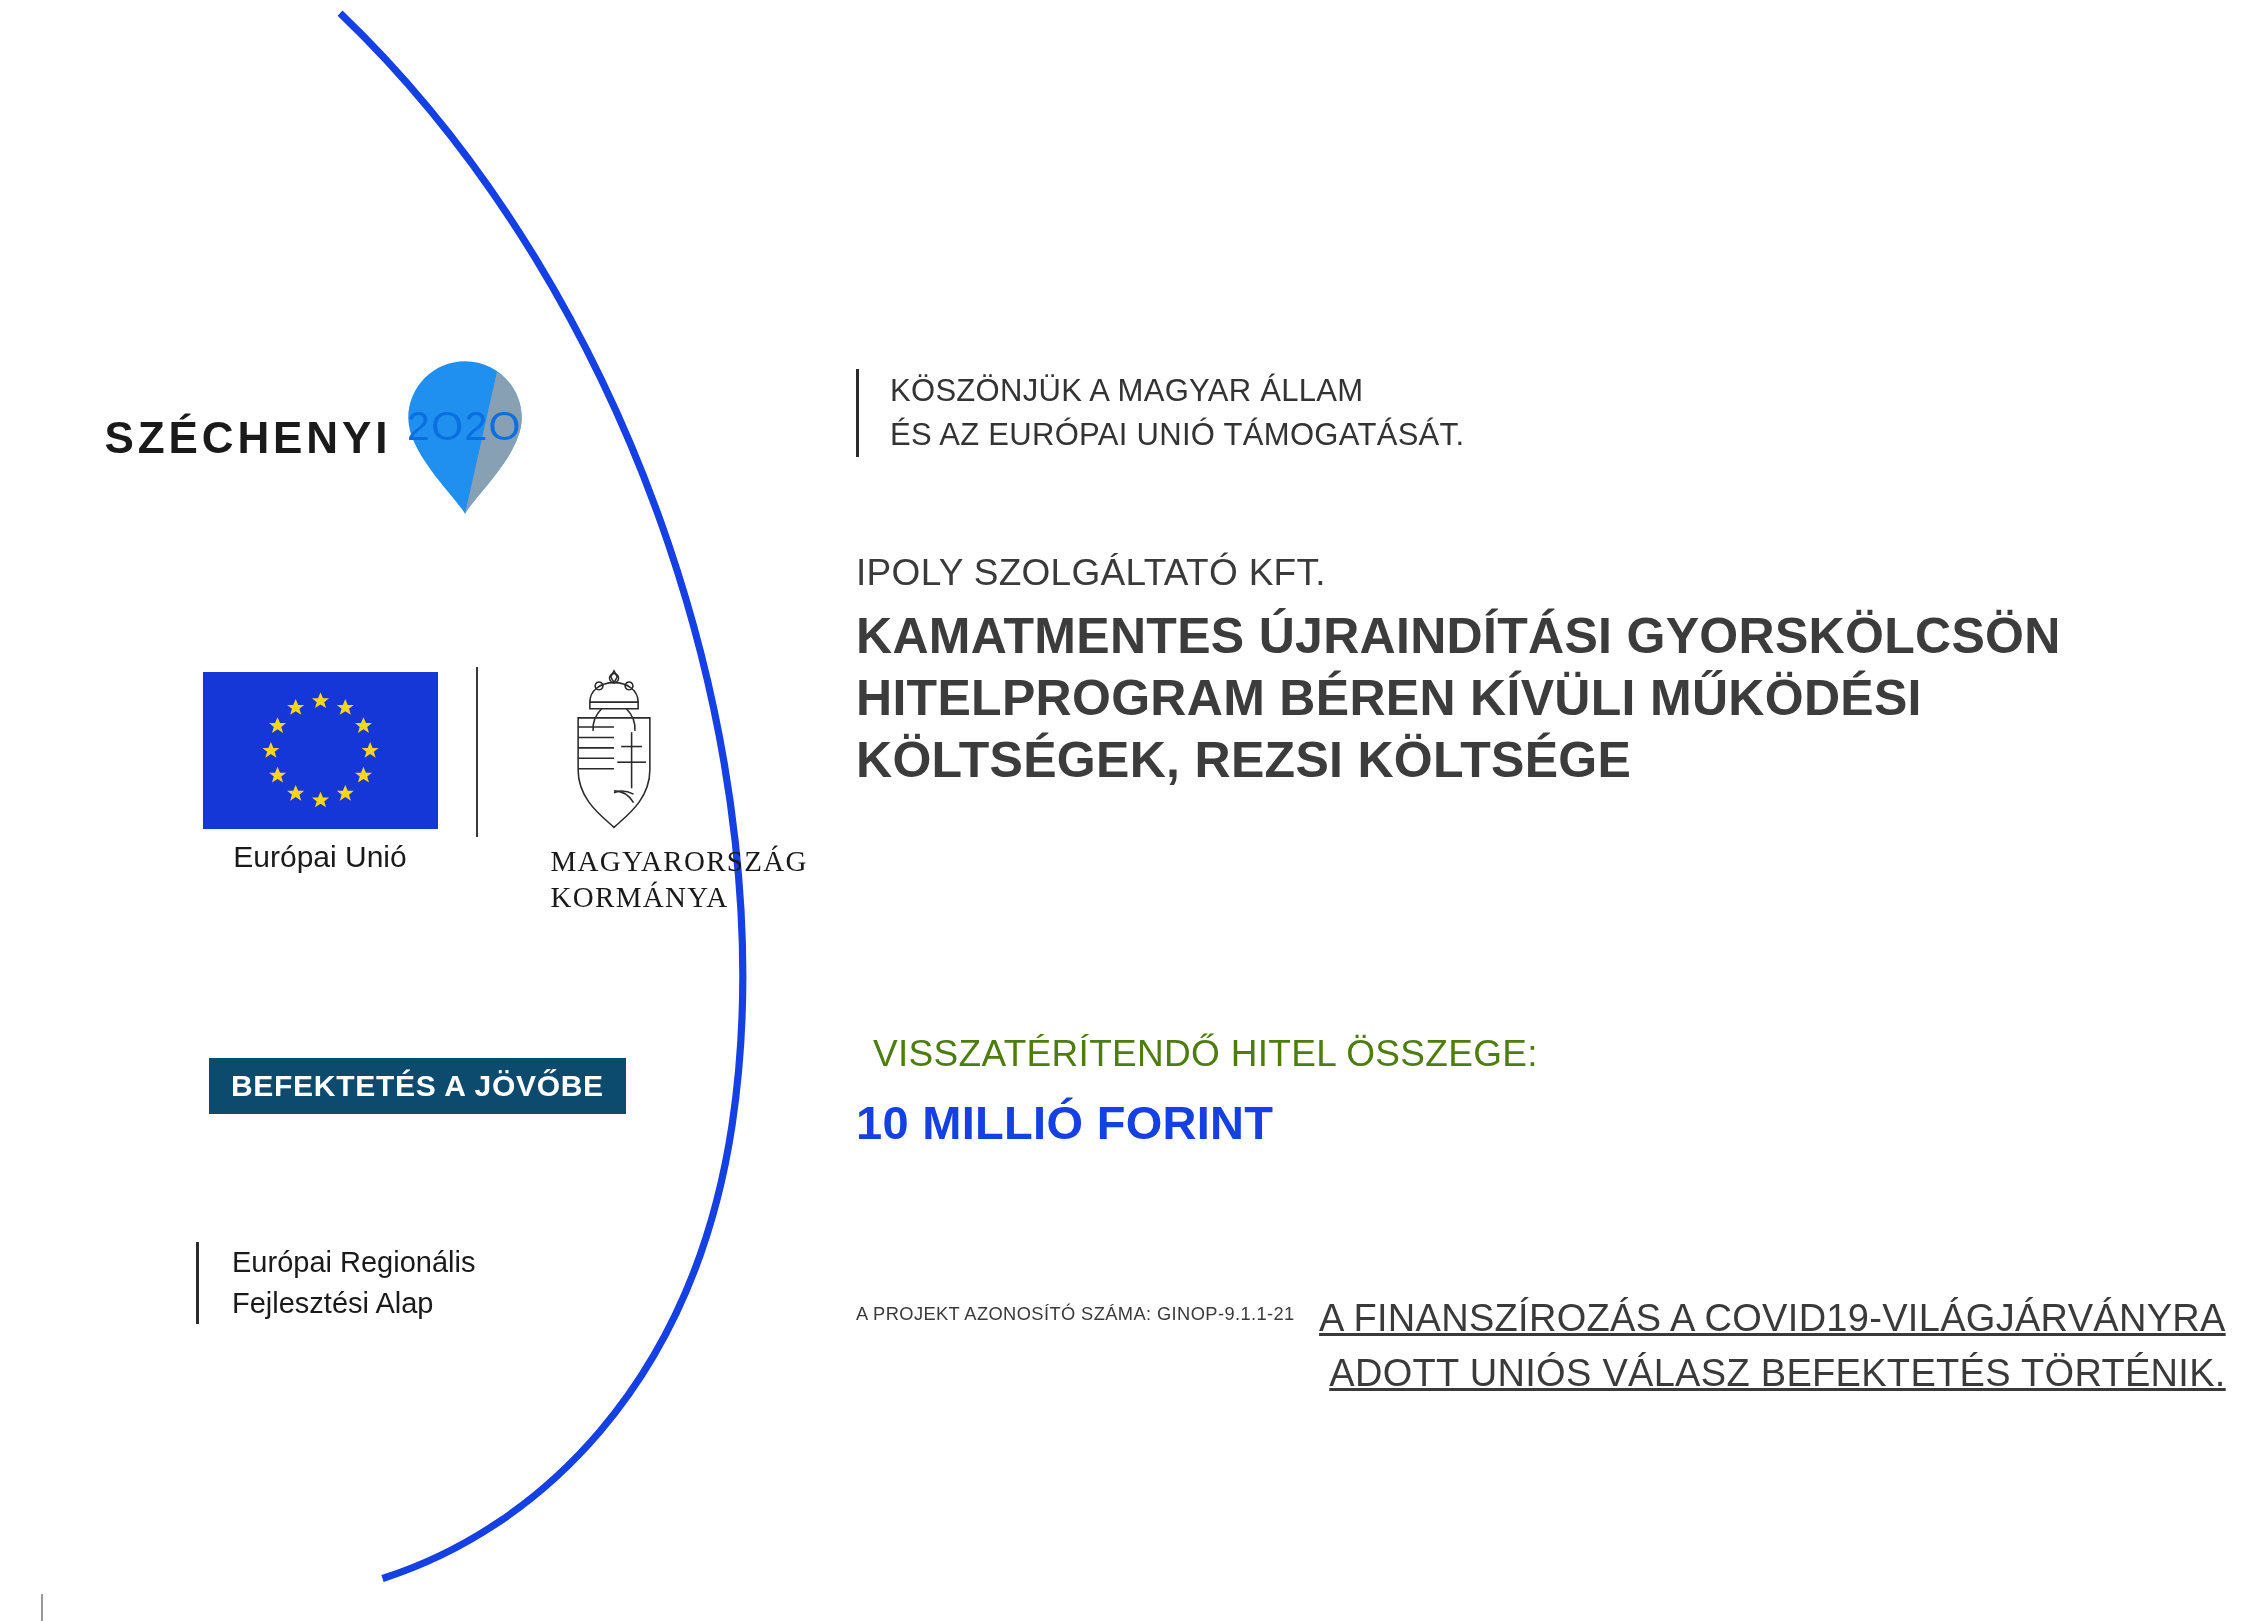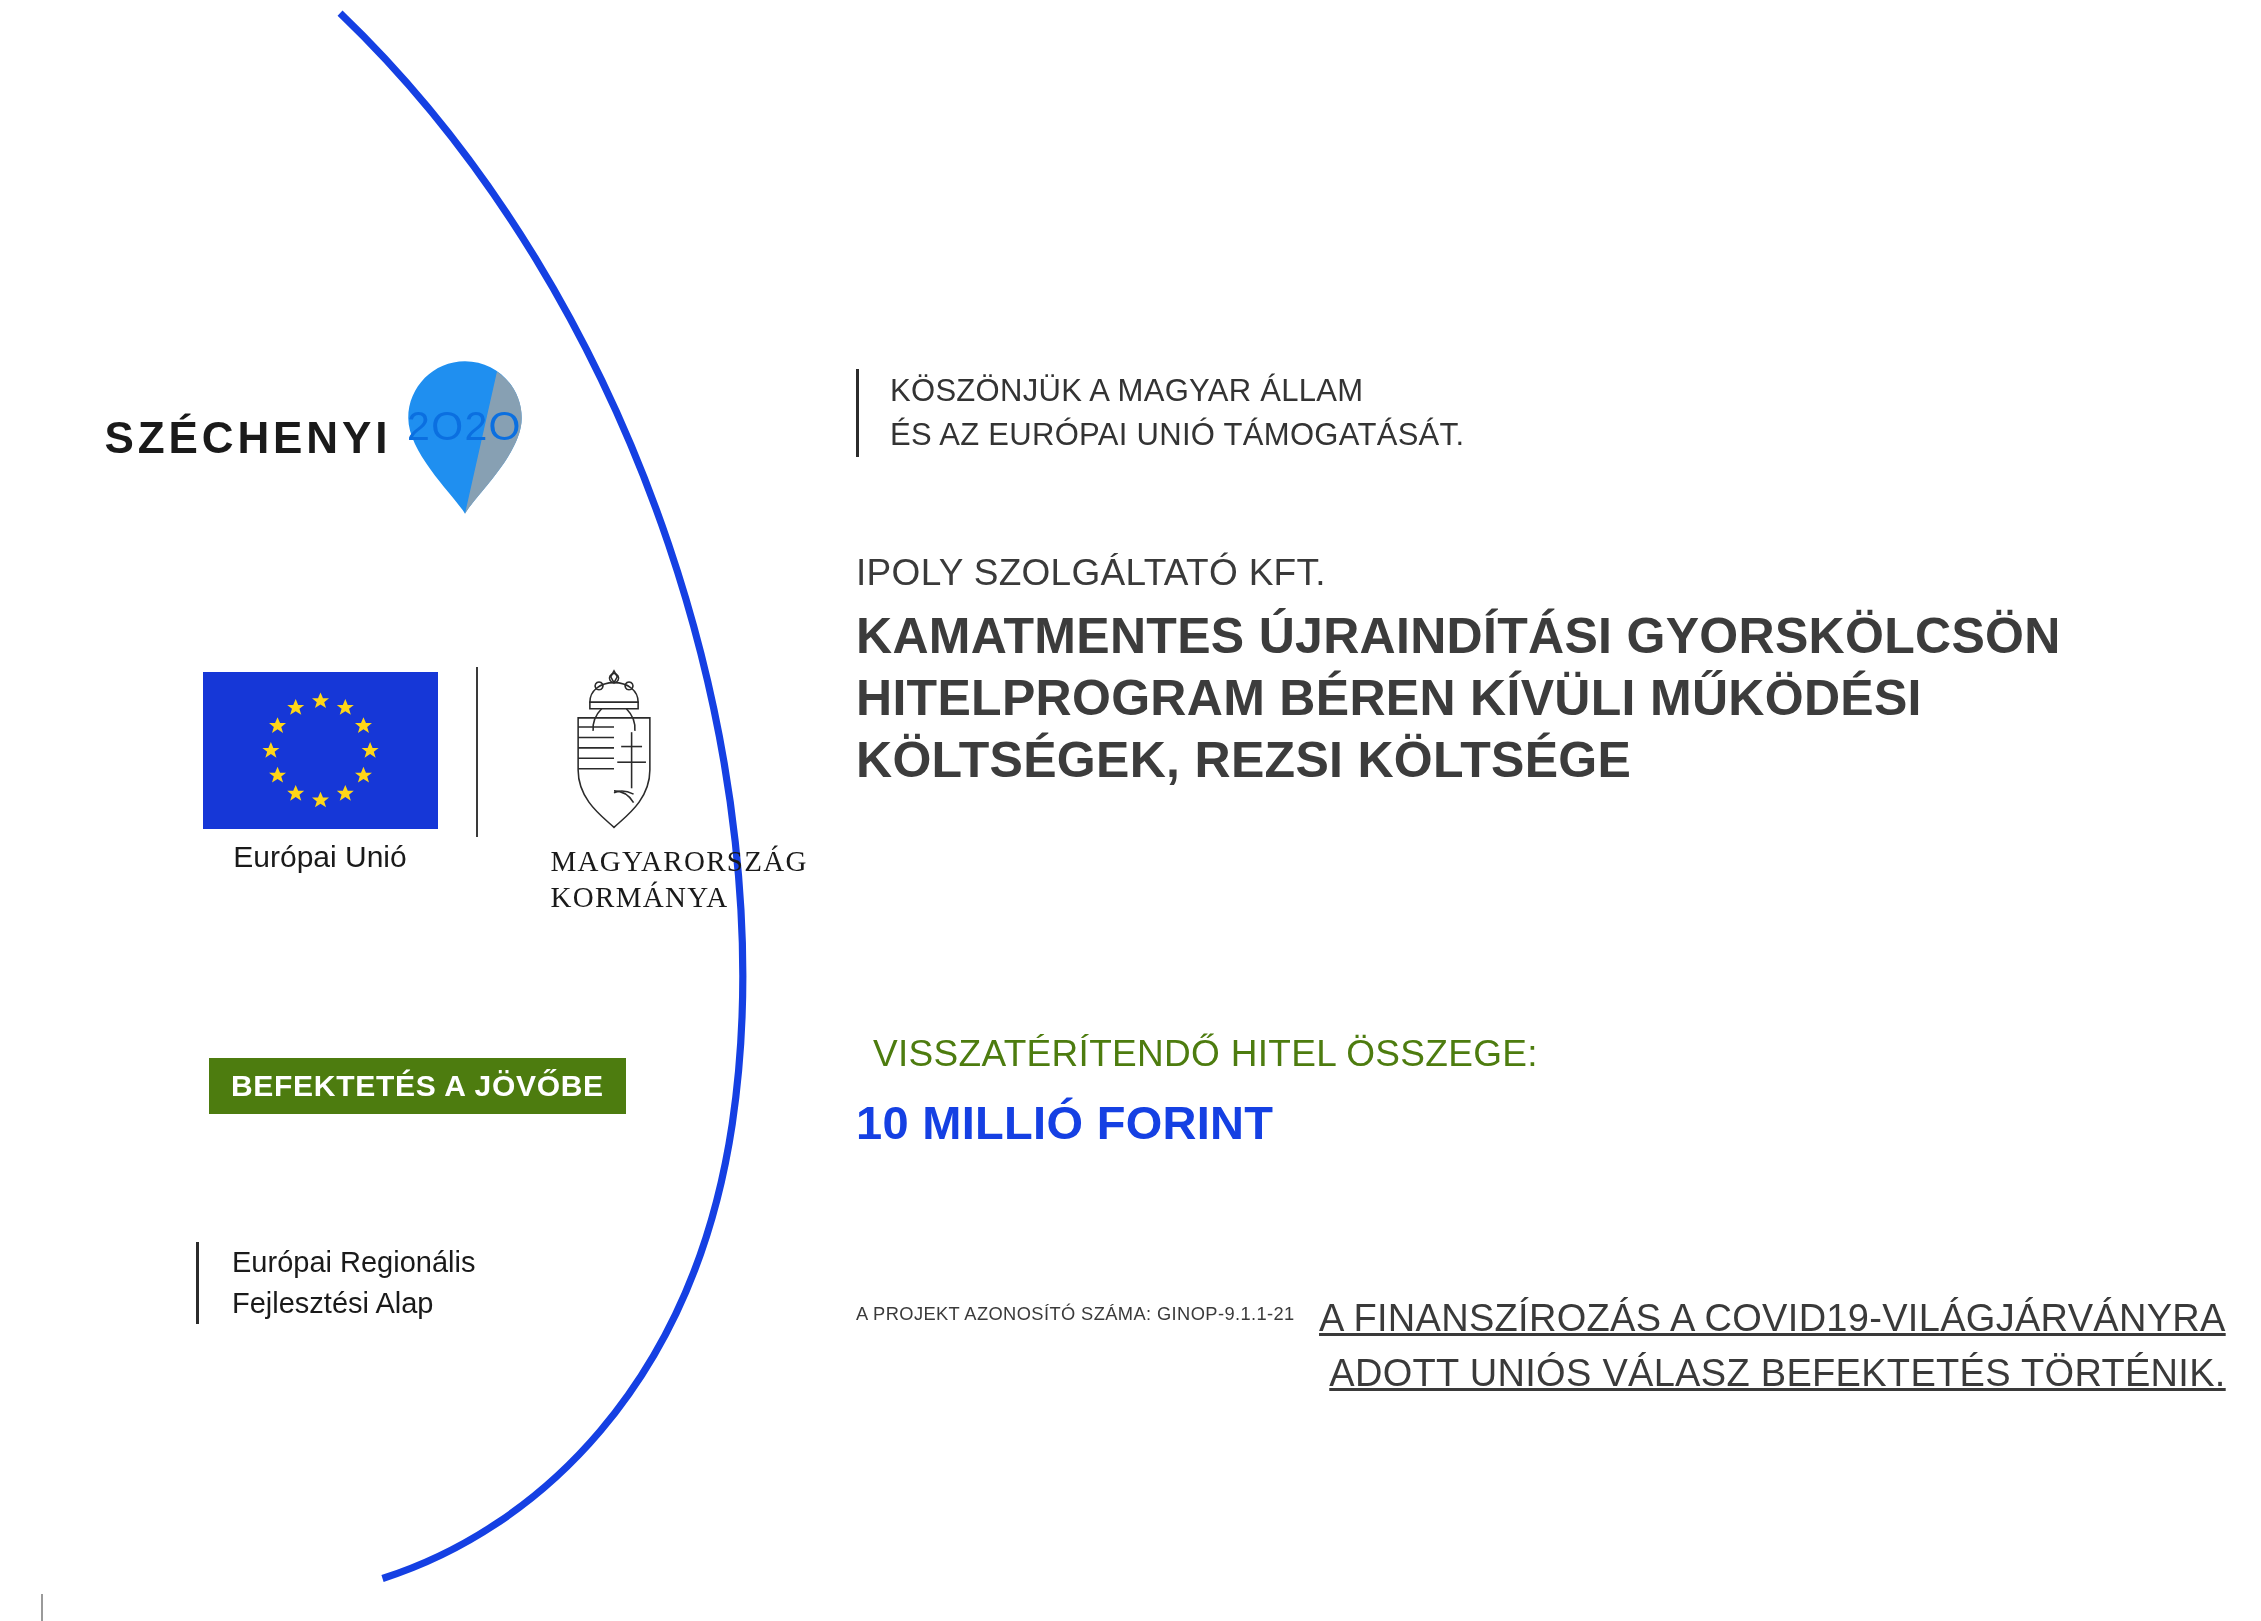--- a/index.html
+++ b/index.html
@@ -120,21 +120,21 @@
     line-height: 1.25;
     color: #1a1a1a;
     margin-left: 41px;
   }
 
   
   .invest-badge {
     position: absolute;
     left: 111px;
     top: 1058px;
-    background: #4d7c0f;
+    background: #0c4a6e;
     color: #ffffff;
     font-size: 30px;
     font-weight: 700;
     letter-spacing: 0.7px;
     padding: 10.5px 22px 11.8px 22px;
     white-space: nowrap;
   }
 
   
   .erfa {

